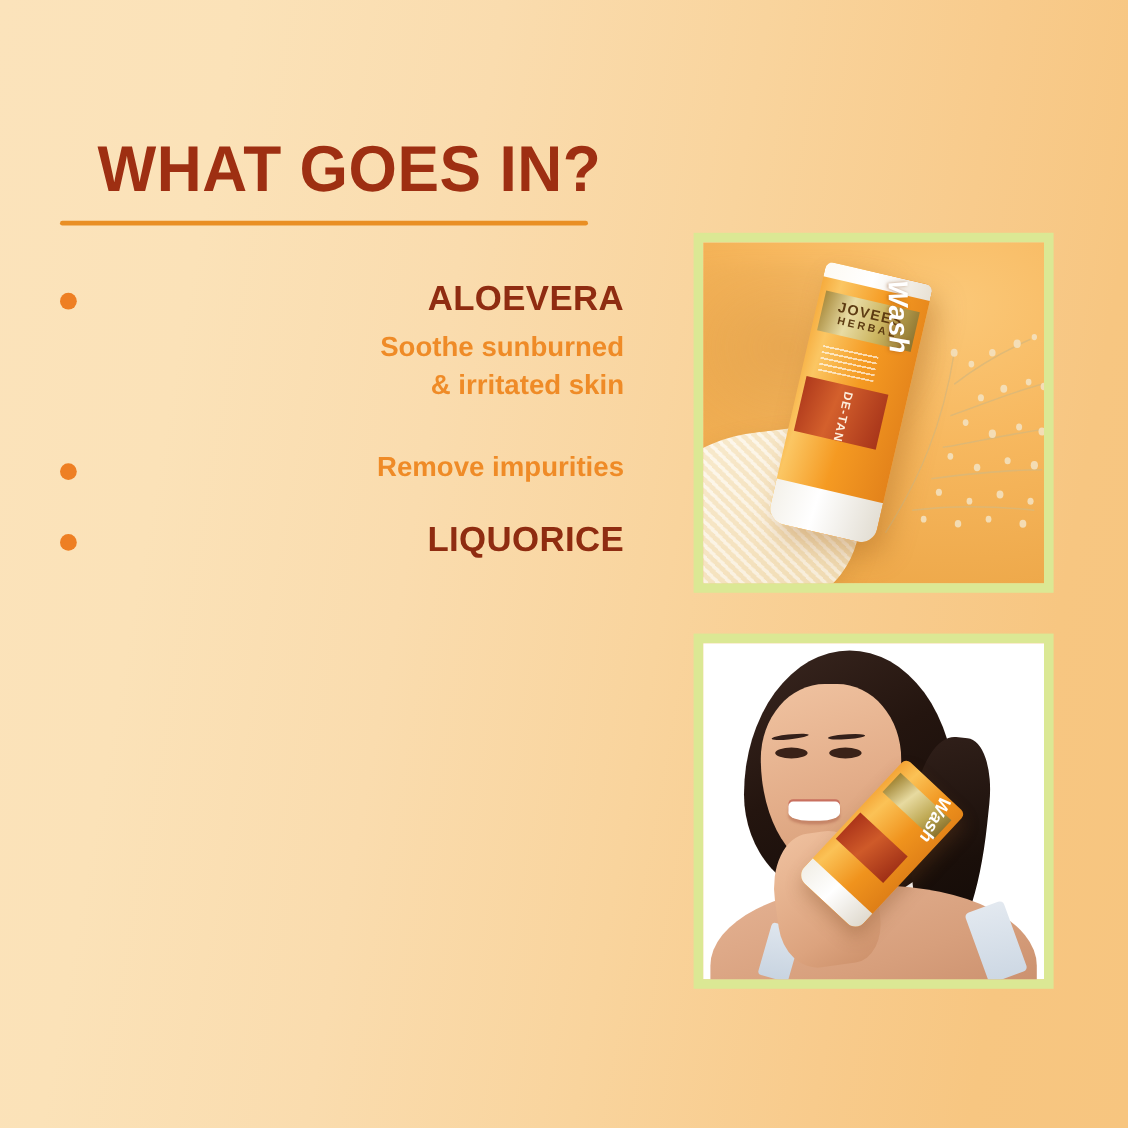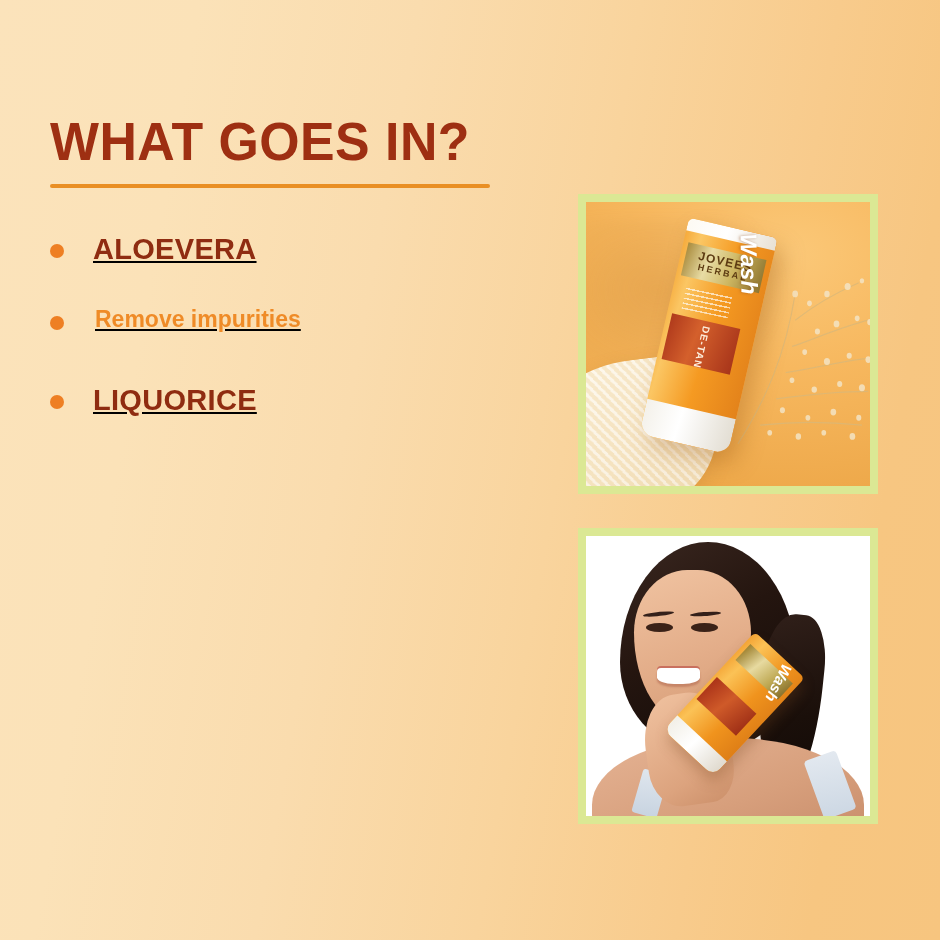--- a/index.html
+++ b/index.html
@@ -28,20 +28,21 @@
         #f7c57f 100%);
     overflow: hidden;
   }
 
   
   .left-col {
     position: absolute;
     left: 50px;
     top: 112px;
     width: 470px;
+    text-align: right;
   }
 
   .page-title {
     font-family: "Liberation Sans", sans-serif;
     font-size: 54px;
     line-height: 58px;
     font-weight: bold;
     letter-spacing: 0.5px;
     color: #9e2f12;
     margin: 0;
@@ -62,21 +63,20 @@
     margin: 0;
     padding: 0;
     list-style: none;
     margin-top: 44px;
   }
 
   .ingredient {
     position: relative;
     padding-left: 43px;
     margin-bottom: 6px;
-    text-decoration: underline;
   }
 
   .bullet-dot {
     position: absolute;
     left: 0px;
     top: 12px;
     width: 14px;
     height: 14px;
     border-radius: 50%;
     background: #ee7f23;
@@ -105,21 +105,21 @@
   
   .ing-0 { margin-top: 0px; }
   .ing-0 .ing-desc { margin-top: 8px; }
 
   .ing-1 { margin-top: 38px; }
   .ing-1 .ing-desc { margin-top: 26px; margin-left: 2px; }
 
   .ing-2 { margin-top: 45px; }
   .ing-2 .ing-desc { margin-top: 32px; margin-left: 2px; }
 
-  .ing-3 { margin-top: 48px; }
+  .ing-3 { margin-top: 28px; }
   .ing-3 .ing-desc { margin-top: 30px; margin-left: 7px; }
 
   
   .photo-card {
     position: absolute;
     box-sizing: border-box;
     border: 8px solid #dbe894;
     overflow: hidden;
   }
   #photo-product {
@@ -428,20 +428,22 @@
 
     <h1 class="page-title">WHAT GOES IN?</h1>
 
     <div class="title-rule"></div>
 
     <ul class="ingredient-list">
 
       <li class="ingredient ing-0">
         <span class="bullet-dot"></span>
         <span class="ing-name">ALOEVERA</span>
+        <span class="ing-desc">Soothe sunburned
+&amp; irritated skin</span>
       </li>
 
       <li class="ingredient ing-1">
         <span class="bullet-dot"></span>
         <span class="ing-desc">Remove impurities</span>
       </li>
 
 
       <li class="ingredient ing-3">
         <span class="bullet-dot"></span>

